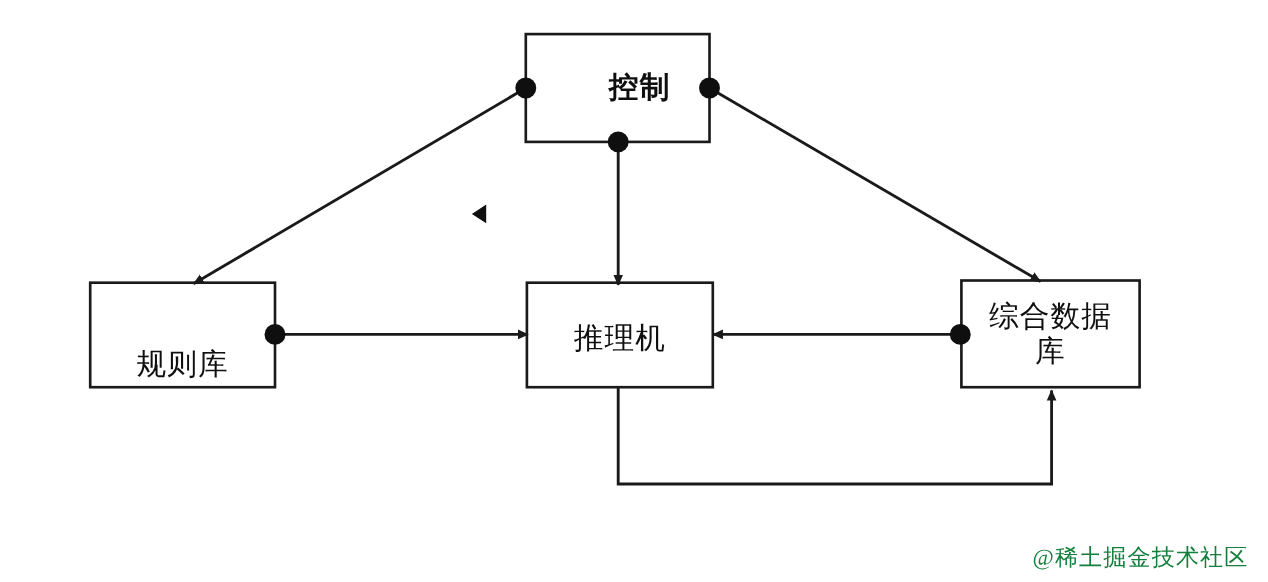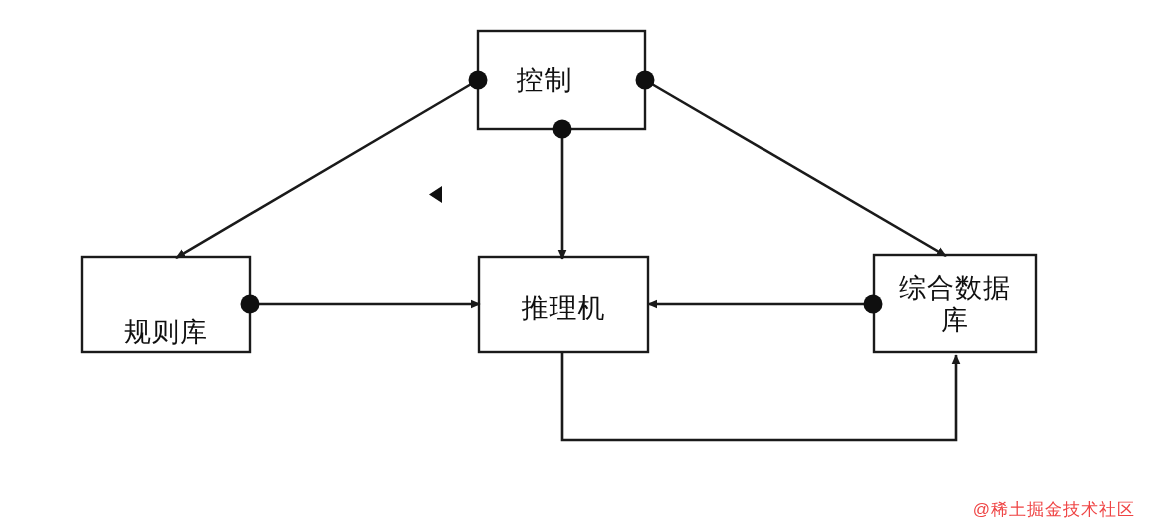--- a/index.html
+++ b/index.html
@@ -35,24 +35,24 @@
     line-height: 1.18;
     letter-spacing: 1px;
     font-family: "DejaVu Sans", "Liberation Sans", sans-serif;
     pointer-events: none;
     white-space: pre-line;
   }
   .watermark {
     position: absolute;
     right: 18px;
     bottom: 8px;
-    color: #ef4444;
-    font-size: 17px;
+    color: #15803d;
+    font-size: 21px;
     letter-spacing: 1px;
-    font-family: Liberation Sans, sans-serif;
+    font-family: Liberation Serif, serif;
     user-select: none;
   }
 </style>
 </head>
 <body>
 
 <div id="canvas">
 
   <svg id="diagram-svg" viewBox="0 0 1153 529" xmlns="http://www.w3.org/2000/svg">
     <defs>
@@ -83,21 +83,21 @@
 
     <circle cx="478" cy="80" r="9.5" fill="#0f0f0f"></circle>
     <circle cx="645" cy="80" r="9.5" fill="#0f0f0f"></circle>
     <circle cx="562" cy="129" r="9.5" fill="#0f0f0f"></circle>
     <circle cx="250" cy="304" r="9.5" fill="#0f0f0f"></circle>
     <circle cx="873" cy="304" r="9.5" fill="#0f0f0f"></circle>
 
     <path d="M442,186 L429,194.5 L442,203 Z" fill="#0f0f0f"></path>
   </svg>
 
-  <div class="node-label" style="left:461px; top:31px; width:167px; height:98px;">控制</div>
+  <div class="node-label" style="left:498px; top:31px; width:167px; height:98px;font-weight:bold;">控制</div>
 
   <div class="node-label" style="left:82px; top:271px; width:168px; height:121px;">规则库</div>
 
   <div class="node-label" style="left:479px; top:257px; width:169px; height:102px;">推理机</div>
 
   <div class="node-label" style="left:874px; top:255px; width:162px; height:97px;text-align:center;">综合数据
 库</div>
 
   <div class="watermark">@稀土掘金技术社区</div>
 

